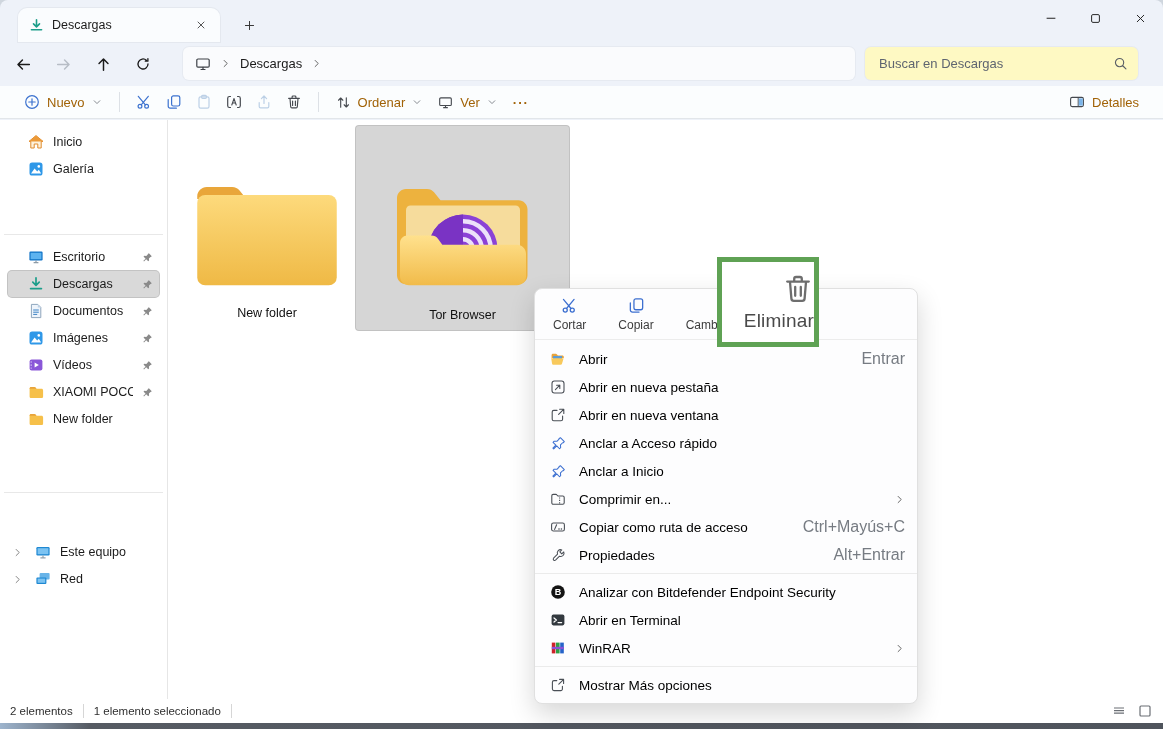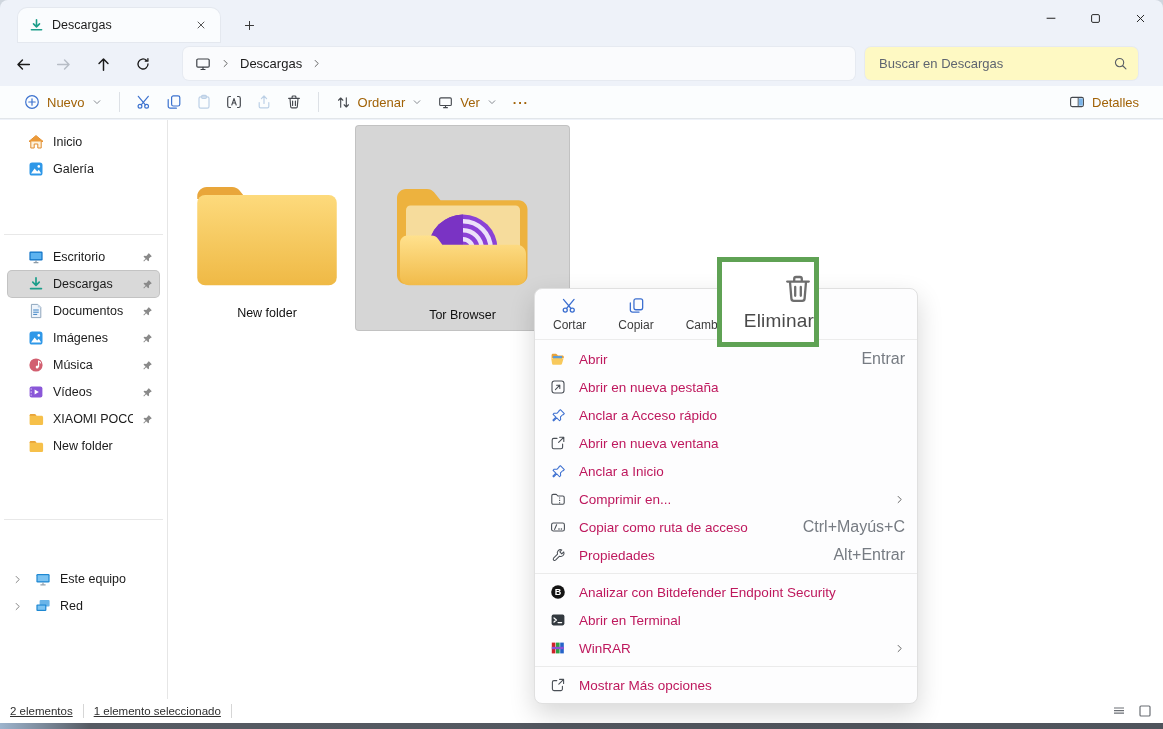--- a/index.html
+++ b/index.html
@@ -66,32 +66,32 @@
   .tile.selected{background:#d6d6d6;box-shadow:0 0 0 1px #c2c2c2;}
   
   .ctx{position:absolute;left:534px;top:288px;width:384px;background:#fdfdfe;border:1px solid #e0e0e0;
       border-radius:8px;box-shadow:0 10px 26px rgba(0,0,0,0.16);z-index:20;padding-bottom:4px;}
   .ctx-quick{display:flex;align-items:flex-end;gap:32px;padding:8px 14px 7px 18px;border-bottom:1px solid #ececec;}
   .qa{display:flex;flex-direction:column;align-items:center;gap:4px;color:#3f4349;}
   .qa .qa-lbl{font-size:12px;color:#3c3c3c;white-space:nowrap;}
   .ctx-list{padding-top:5px;}
   .mi{display:flex;align-items:center;height:28px;padding:0 12px 0 14px;gap:12px;font-size:13.5px;}
   .mi .mi-ico{width:18px;height:18px;display:flex;align-items:center;justify-content:center;color:#4a4f56;}
-  .mi .mi-lbl{flex:1;white-space:nowrap;color:#be185d;}
+  .mi .mi-lbl{flex:1;white-space:nowrap;color:#000000;}
   .mi .mi-sc{font-size:16px;color:#767b82;}
   .mi .mi-sub{color:#555;display:flex;}
   .ctx-div{height:1px;background:#ebebeb;margin:4px 0;}
   
   .annot{position:absolute;left:717px;top:257px;width:102px;height:90px;background:#fff;
       border:5px solid #5fa254;z-index:40;display:flex;flex-direction:column;align-items:flex-end;justify-content:center;gap:5px;}
   .annot .a-lbl{font-size:19px;color:#4a4a4a;letter-spacing:.2px;}
   .annot .a-ico{color:#6e6e6e;}
   
   .statusbar{position:absolute;left:0;right:0;bottom:6px;height:24px;background:#fff;
-      display:flex;align-items:center;font-size:11.5px;color:#2f2f2f;padding:0 10px;text-decoration:underline;}
+      display:flex;align-items:center;font-size:11.5px;color:#2f2f2f;padding:0 10px;}
   .st-sep{width:1px;height:14px;background:#d6d6d6;margin:0 10px;}
   .st-right{margin-left:auto;display:flex;align-items:center;gap:10px;color:#6b6f75;}
   .bottom-strip{position:absolute;left:0;right:0;bottom:0;height:6px;
       background:linear-gradient(to right,#9db4cd 0px,#565b63 90px,#4f545c 100%);}
 </style>
 </head>
 <body>
 
 <svg width="0" height="0" style="position:absolute">
   <defs>
@@ -529,33 +529,20 @@
         <span class="lbl">Imágenes</span>
         <span class="sb-pin">
             <svg class="ic" width="11" height="11">
               <use href="#i-pin"></use>
             </svg>
           </span>
       </div>
       <div class="sb-item">
         <span>
             <svg class="ic" width="16" height="16">
-              <use href="#i-music"></use>
-            </svg>
-          </span>
-        <span class="lbl">Música</span>
-        <span class="sb-pin">
-            <svg class="ic" width="11" height="11">
-              <use href="#i-pin"></use>
-            </svg>
-          </span>
-      </div>
-      <div class="sb-item">
-        <span>
-            <svg class="ic" width="16" height="16">
               <use href="#i-videos"></use>
             </svg>
           </span>
         <span class="lbl">Vídeos</span>
         <span class="sb-pin">
             <svg class="ic" width="11" height="11">
               <use href="#i-pin"></use>
             </svg>
           </span>
       </div>
@@ -676,34 +663,34 @@
       </div>
       <div class="mi">
         <span class="mi-ico">
             <svg class="ic" width="16" height="16">
               <use href="#i-open-new-tab"></use>
             </svg>
           </span>
         <span class="mi-lbl">Abrir en nueva pestaña</span>
       </div>
       <div class="mi">
+        <span class="mi-ico">
+            <svg class="ic" width="16" height="16">
+              <use href="#i-open-new-window"></use>
+            </svg>
+          </span>
+        <span class="mi-lbl">Abrir en nueva ventana</span>
+      </div>
+      <div class="mi">
         <span class="mi-ico" style="color:#3c6fd0">
             <svg class="ic" width="15" height="15">
               <use href="#i-pin-o"></use>
             </svg>
           </span>
         <span class="mi-lbl">Anclar a Acceso rápido</span>
-      </div>
-      <div class="mi">
-        <span class="mi-ico">
-            <svg class="ic" width="16" height="16">
-              <use href="#i-open-new-window"></use>
-            </svg>
-          </span>
-        <span class="mi-lbl">Abrir en nueva ventana</span>
       </div>
       <div class="mi">
         <span class="mi-ico" style="color:#3c6fd0">
             <svg class="ic" width="15" height="15">
               <use href="#i-pin-o"></use>
             </svg>
           </span>
         <span class="mi-lbl">Anclar a Inicio</span>
       </div>
       <div class="mi">

